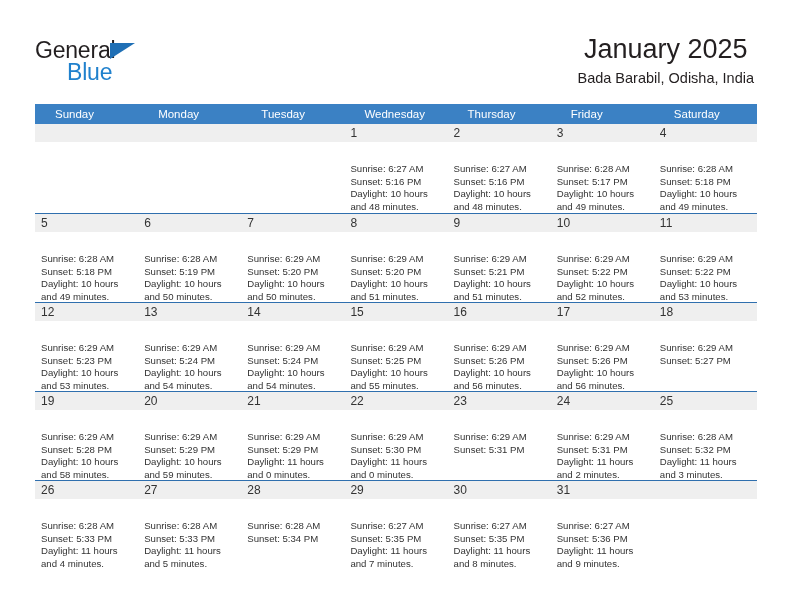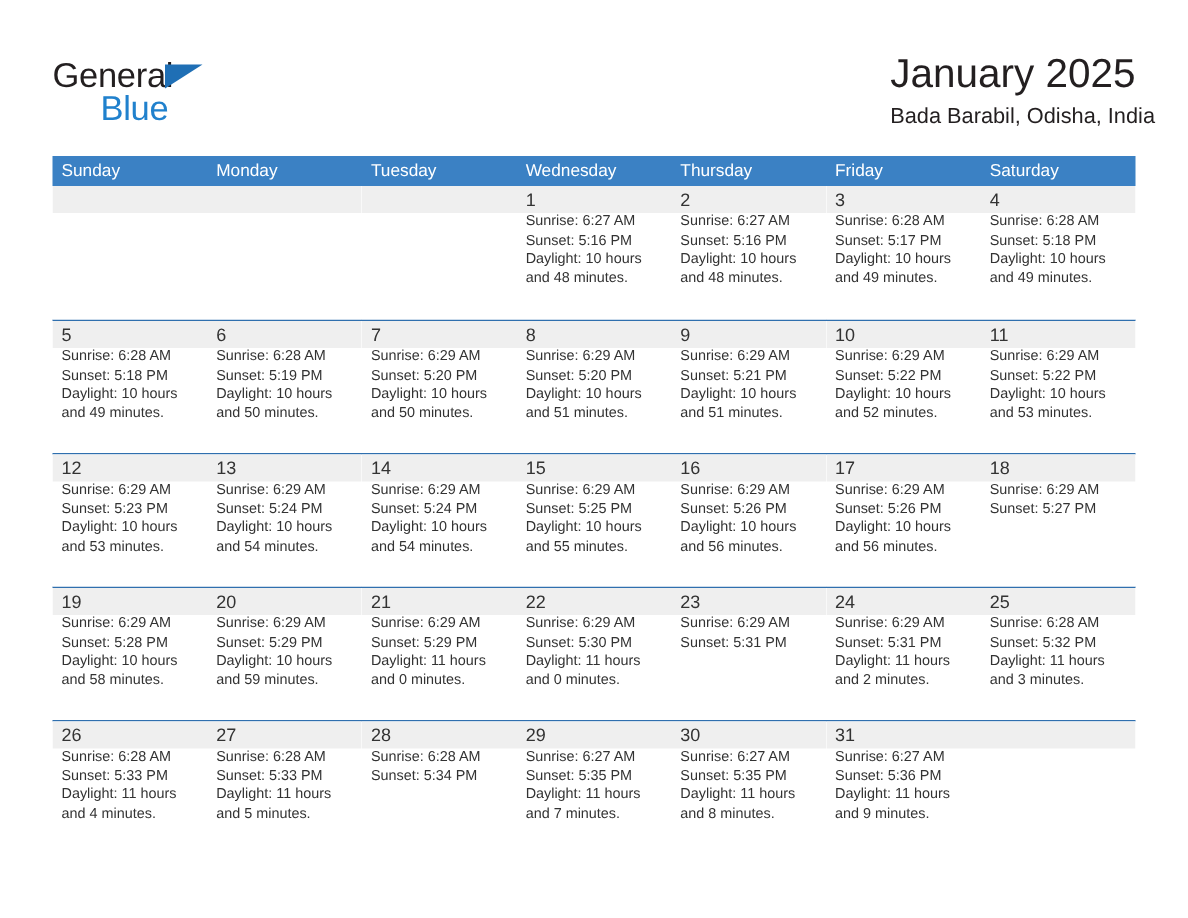--- a/index.html
+++ b/index.html
@@ -53,23 +53,23 @@
     position: absolute;
     left: 32px;
     top: 22px;
     font-size: 23px;
     letter-spacing: -0.2px;
     color: #2081cd;
     line-height: 25px;
   }
   .title-block {
     position: absolute;
-    right: 22px;
+    right: 38px;
     top: 33px;
-    text-align: left;
+    text-align: center;
   }
   .cal-title {
     font-size: 27px;
     color: #231f20;
     line-height: 32px;
     font-weight: normal;
     letter-spacing: 0px;
   }
   .cal-subtitle {
     font-size: 14.5px;
@@ -88,21 +88,21 @@
   .dow-row {
     display: flex;
     background: #3b81c4;
     height: 20px;
   }
   .dow {
     flex: 1 1 0;
     color: #ffffff;
     font-size: 11.5px;
     line-height: 20px;
-    padding-left: 6px;
+    padding-left: 20px;
     white-space: nowrap;
     overflow: hidden;
   }
   .week {
     display: flex;
     height: 89px;
     border-top: 1.6px solid #2f6fae;
   }
   .week:first-of-type { border-top: none; }
   .cell {
@@ -116,21 +116,21 @@
     height: 18px;
     background: #efefef;
   }
   .daynum {
     font-size: 12px;
     color: #333333;
     line-height: 18px;
     padding-left: 6px;
   }
   .cell-body {
-    padding: 0 6px 0 6px;
+    padding: 21px 6px 0 6px;
   }
   .cell-line {
     font-size: 9.6px;
     line-height: 12.6px;
     color: #333333;
     white-space: nowrap;
   }
   .cell-line.wrap { white-space: normal; }
 </style>
 </head>

